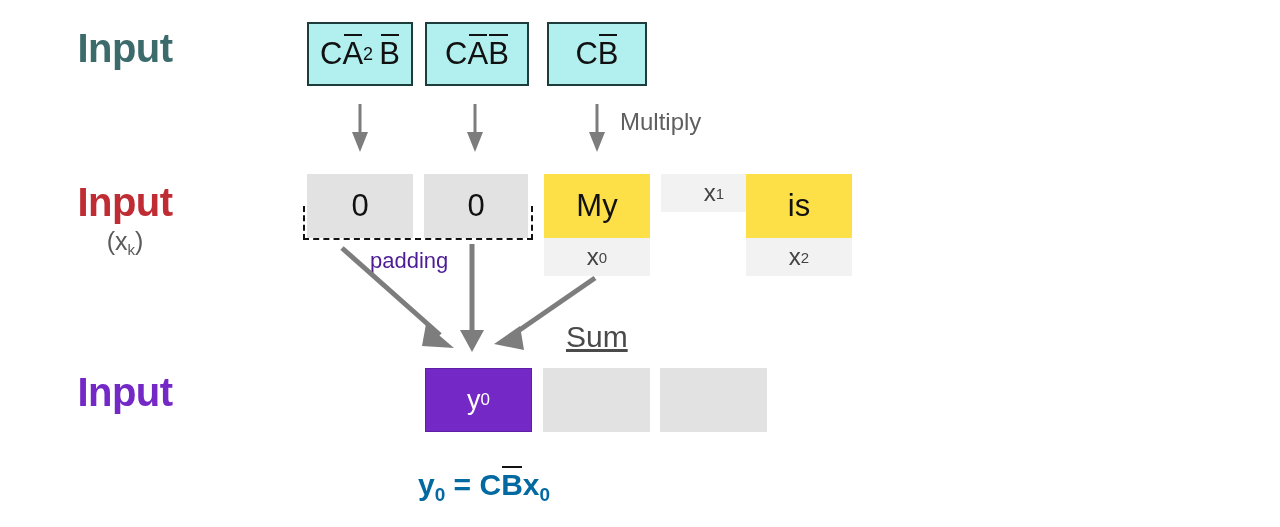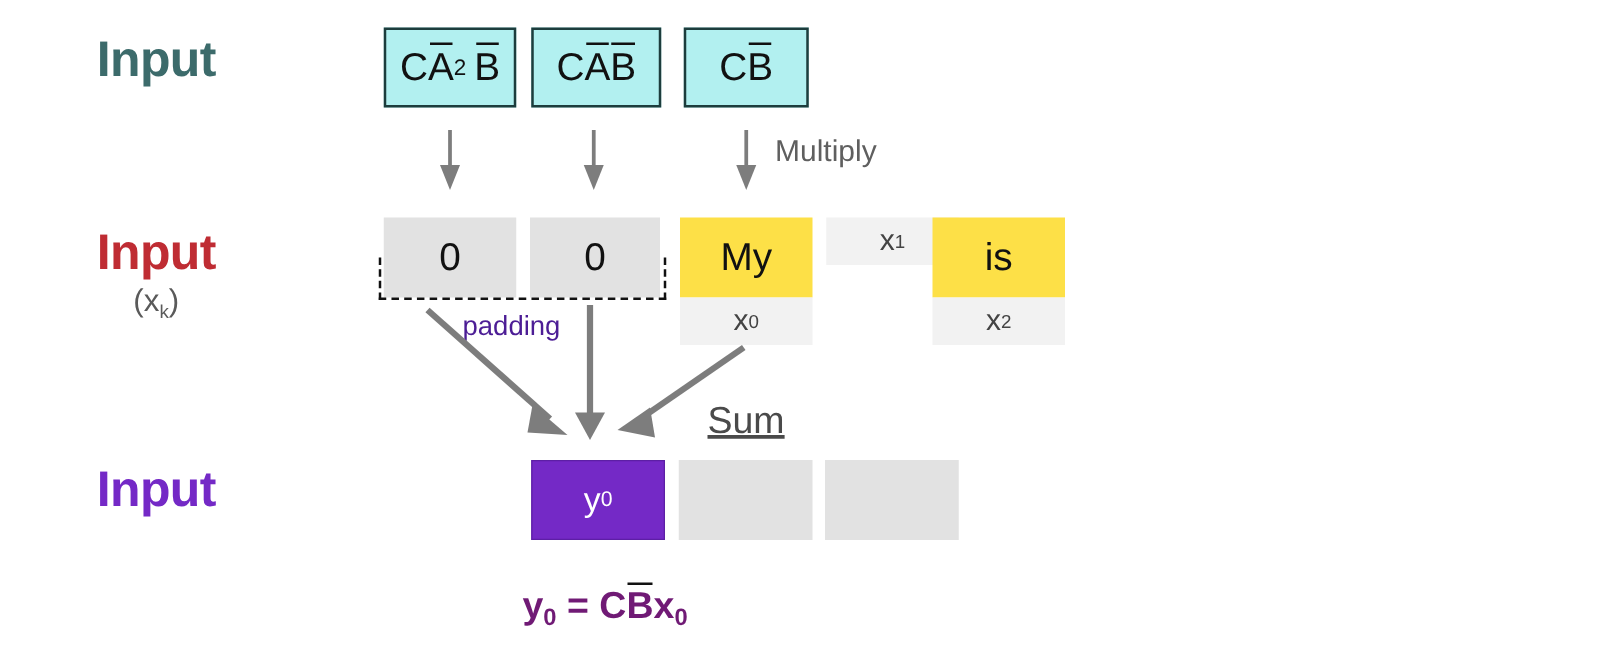--- a/index.html
+++ b/index.html
@@ -114,21 +114,21 @@
   }
   #out-0{left:425px;width:107px;background:#7429c6;border:1px solid #5d1fa5;
          color:#fff;font-size:27px;}
   #out-1{left:543px;width:107px;background:#e2e2e2;}
   #out-2{left:660px;width:107px;background:#e2e2e2;}
   .out .sb{font-size:17px;vertical-align:-5px;}
 
   
   #equation{
     position:absolute;left:418px;top:468px;
-    font-size:30px;font-weight:bold;color:#701a75;white-space:nowrap;
+    font-size:30px;font-weight:bold;color:#0369a1;white-space:nowrap;
   }
   #equation .sb{font-size:19px;vertical-align:-6px;font-weight:bold;}
 </style>
 </head>
 <body>
 
 <div id="stage">
 
   <div class="row-label" id="label-kernel">
     <div class="title">Input</div>

